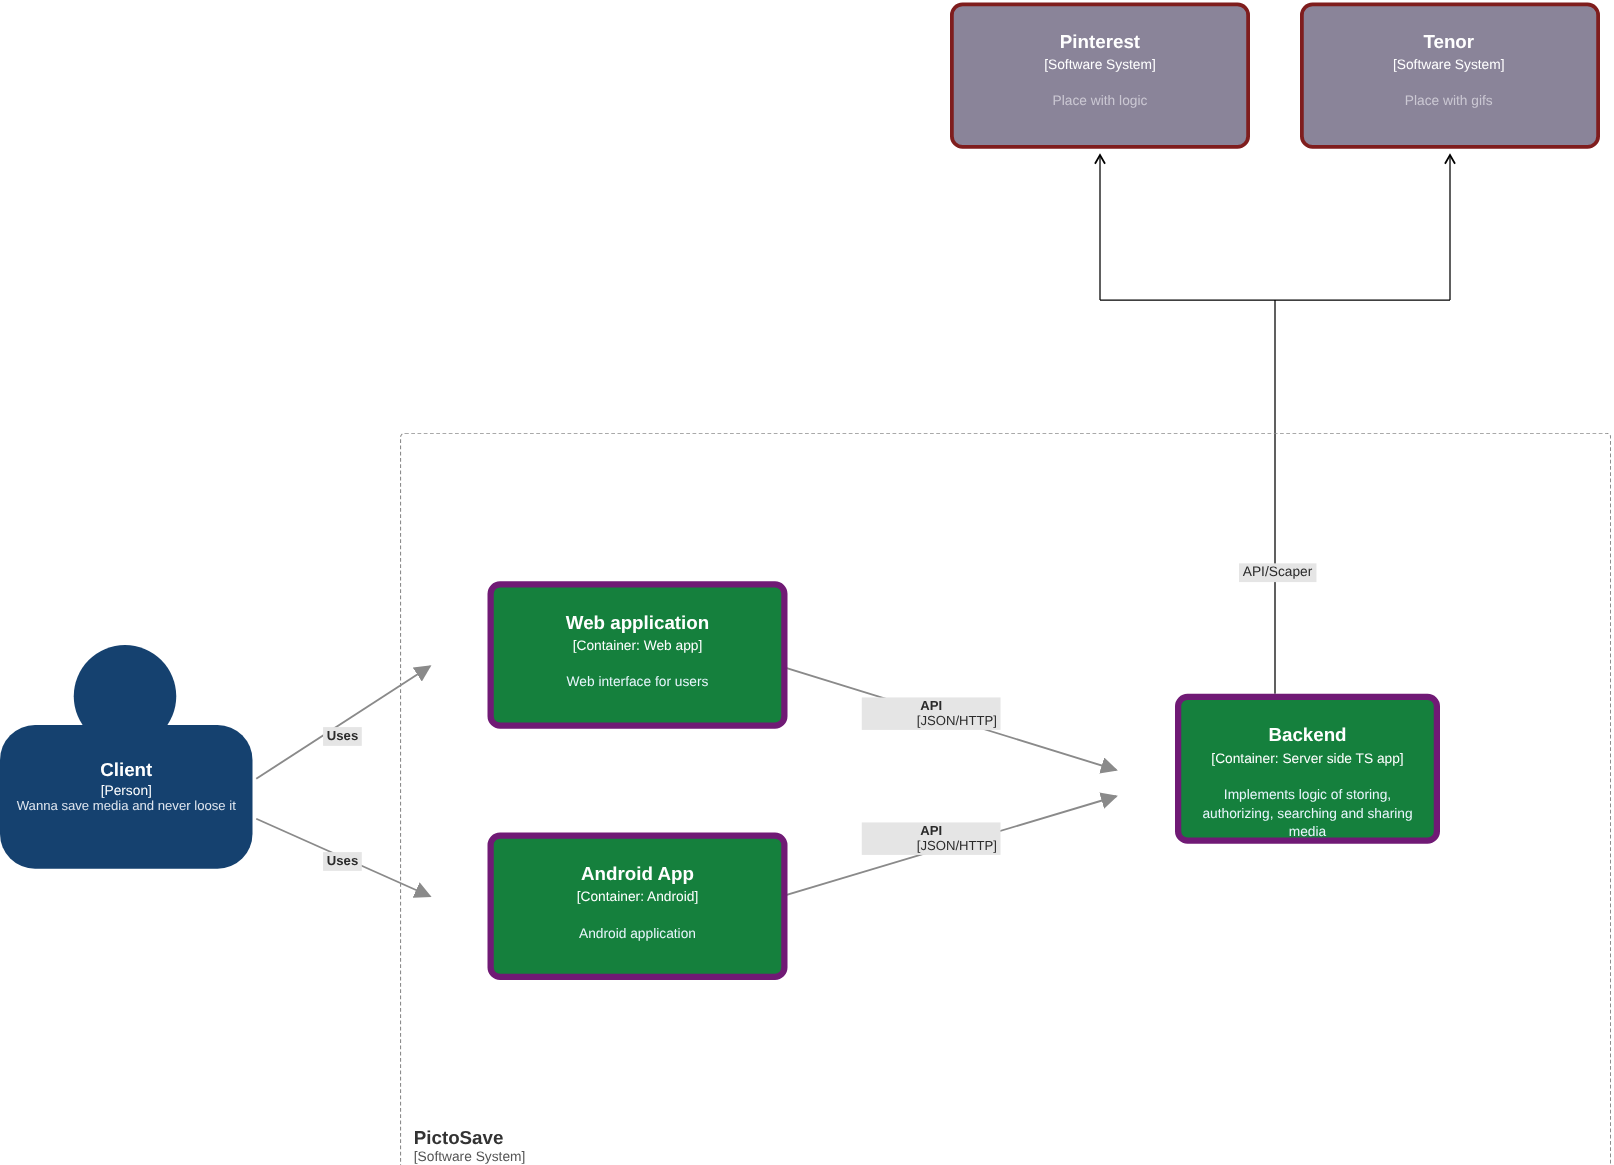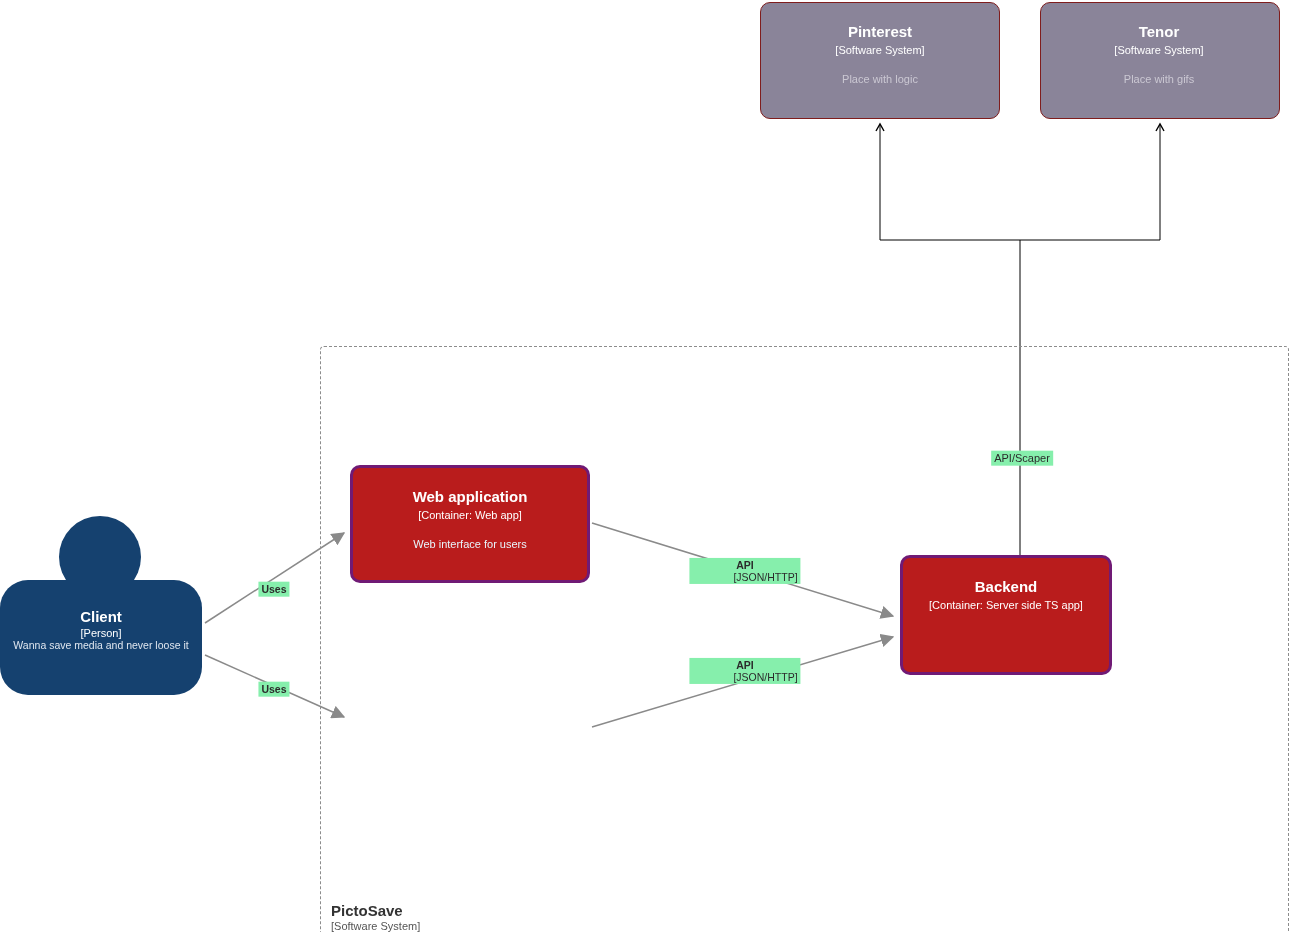--- a/index.html
+++ b/index.html
@@ -8,41 +8,41 @@
   .canvas { position:relative; width:1291px; height:932px; background:#ffffff; overflow:hidden; }
 
   .edges { position:absolute; left:0; top:0; width:1291px; height:932px; pointer-events:none; }
 
   
   .node { position:absolute; border-radius:10px; color:#ffffff; text-align:center; padding:20px 14px 10px; }
   .node .title { font-size:15px; font-weight:bold; line-height:1.2; }
   .node .meta  { font-size:11px; margin-top:3px; }
   .node .desc  { font-size:11px; margin-top:16px; line-height:1.35; }
 
-  .external { background:#8a8499; border:1px solid #7f1d1d; }
+  .external { background:#8a8499; border:3px solid #7f1d1d; }
   .external .desc { color:#cbc8d3; }
 
-  .container-node { background:#b91c1c; border:3px solid #701a75; }
+  .container-node { background:#15803d; border:5px solid #701a75;margin-left:40px; }
   .container-node .desc { color:#e8f5fc; }
 
   
   .person-head { position:absolute; left:59px; top:516px; width:82px; height:82px; border-radius:50%; background:#15416f; }
   .person-body { position:absolute; left:0px; top:580px; width:202px; height:115px; border-radius:28px; background:#15416f; color:#fff; text-align:center; padding:28px 4px 8px; }
   .person-body .title { font-size:15px; font-weight:bold; }
   .person-body .meta  { font-size:11px; margin-top:2px; }
   .person-body .desc  { font-size:10.5px; margin-top:0; color:#dfe6ef; }
 
   
   .boundary { position:absolute; left:320px; top:346px; width:969px; height:595px; border:1.5px dashed #8c8c8c; border-radius:4px; }
   .boundary-label { position:absolute; left:10px; bottom:8px; text-align:left; }
   .boundary-name { font-size:15px; font-weight:bold; color:#333333; }
   .boundary-meta { font-size:11px; color:#555555; margin-top:1px; }
 
   
-  .edge-label { position:absolute; transform:translate(-50%,-50%); background:#86efac; padding:1px 3px; font-size:11px; color:#2b2b2b; text-align:center; white-space:nowrap; line-height:1.15; }
+  .edge-label { position:absolute; transform:translate(-50%,-50%); background:#e5e5e5; padding:1px 3px; font-size:11px; color:#2b2b2b; text-align:center; white-space:nowrap; line-height:1.15; }
   .edge-label .bold { font-weight:bold; font-size:10.5px; }
   .edge-label .sub { font-size:10.5px;margin-left:41px; }
 </style>
 </head>
 <body>
 
 <div class="canvas">
 
   <svg class="edges">
     <defs>
@@ -92,24 +92,30 @@
       <div class="desc">Wanna save media and never loose it</div>
     </div>
   </div>
 
   <div class="node container-node" style="left:350px; top:465px; width:240px; height:118px;">
     <div class="title">Web application</div>
     <div class="meta">[Container: Web app]</div>
     <div class="desc">Web interface for users</div>
   </div>
 
+  <div class="node container-node" style="left:350px; top:666px; width:240px; height:118px;">
+    <div class="title">Android App</div>
+    <div class="meta">[Container: Android]</div>
+    <div class="desc">Android application</div>
+  </div>
 
   <div class="node container-node" style="left:900px; top:555px; width:212px; height:120px;">
     <div class="title">Backend</div>
     <div class="meta">[Container: Server side TS app]</div>
+    <div class="desc">Implements logic of storing, authorizing, searching and sharing media</div>
   </div>
 
   <div class="edge-label" style="left:274px; top:589px;">
     <span class="bold">Uses</span>
   </div>
 
   <div class="edge-label" style="left:274px; top:689px;">
     <span class="bold">Uses</span>
   </div>
 

